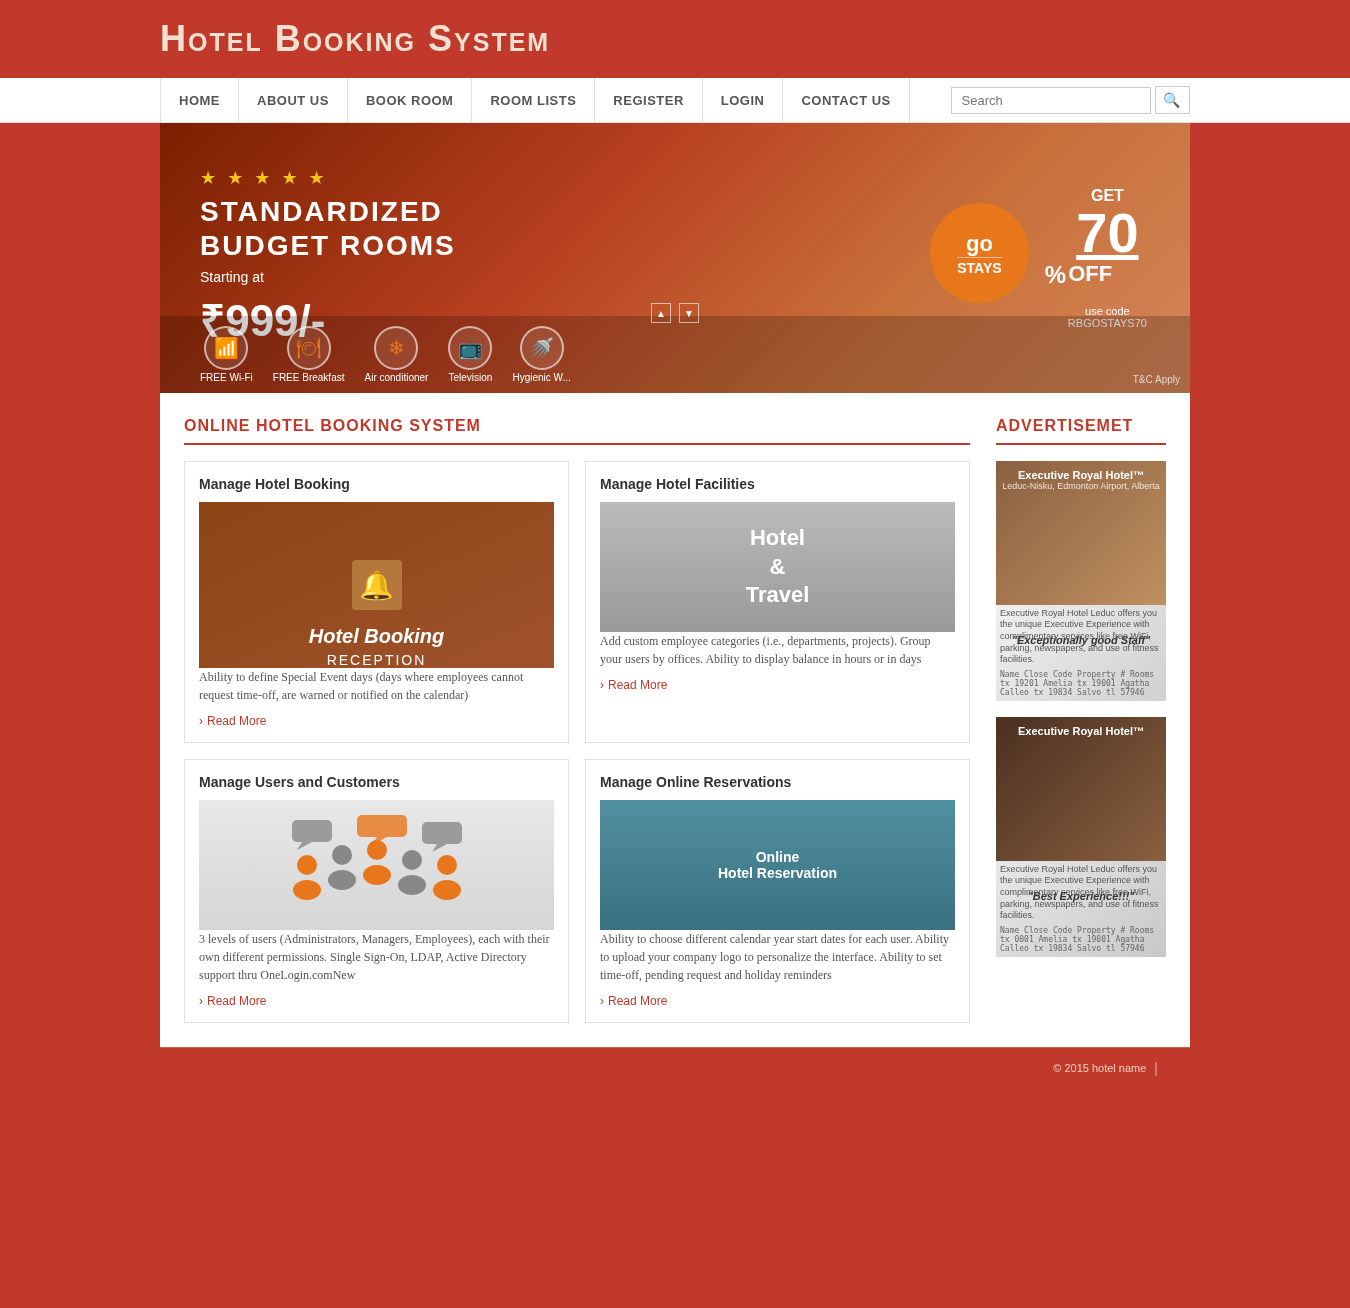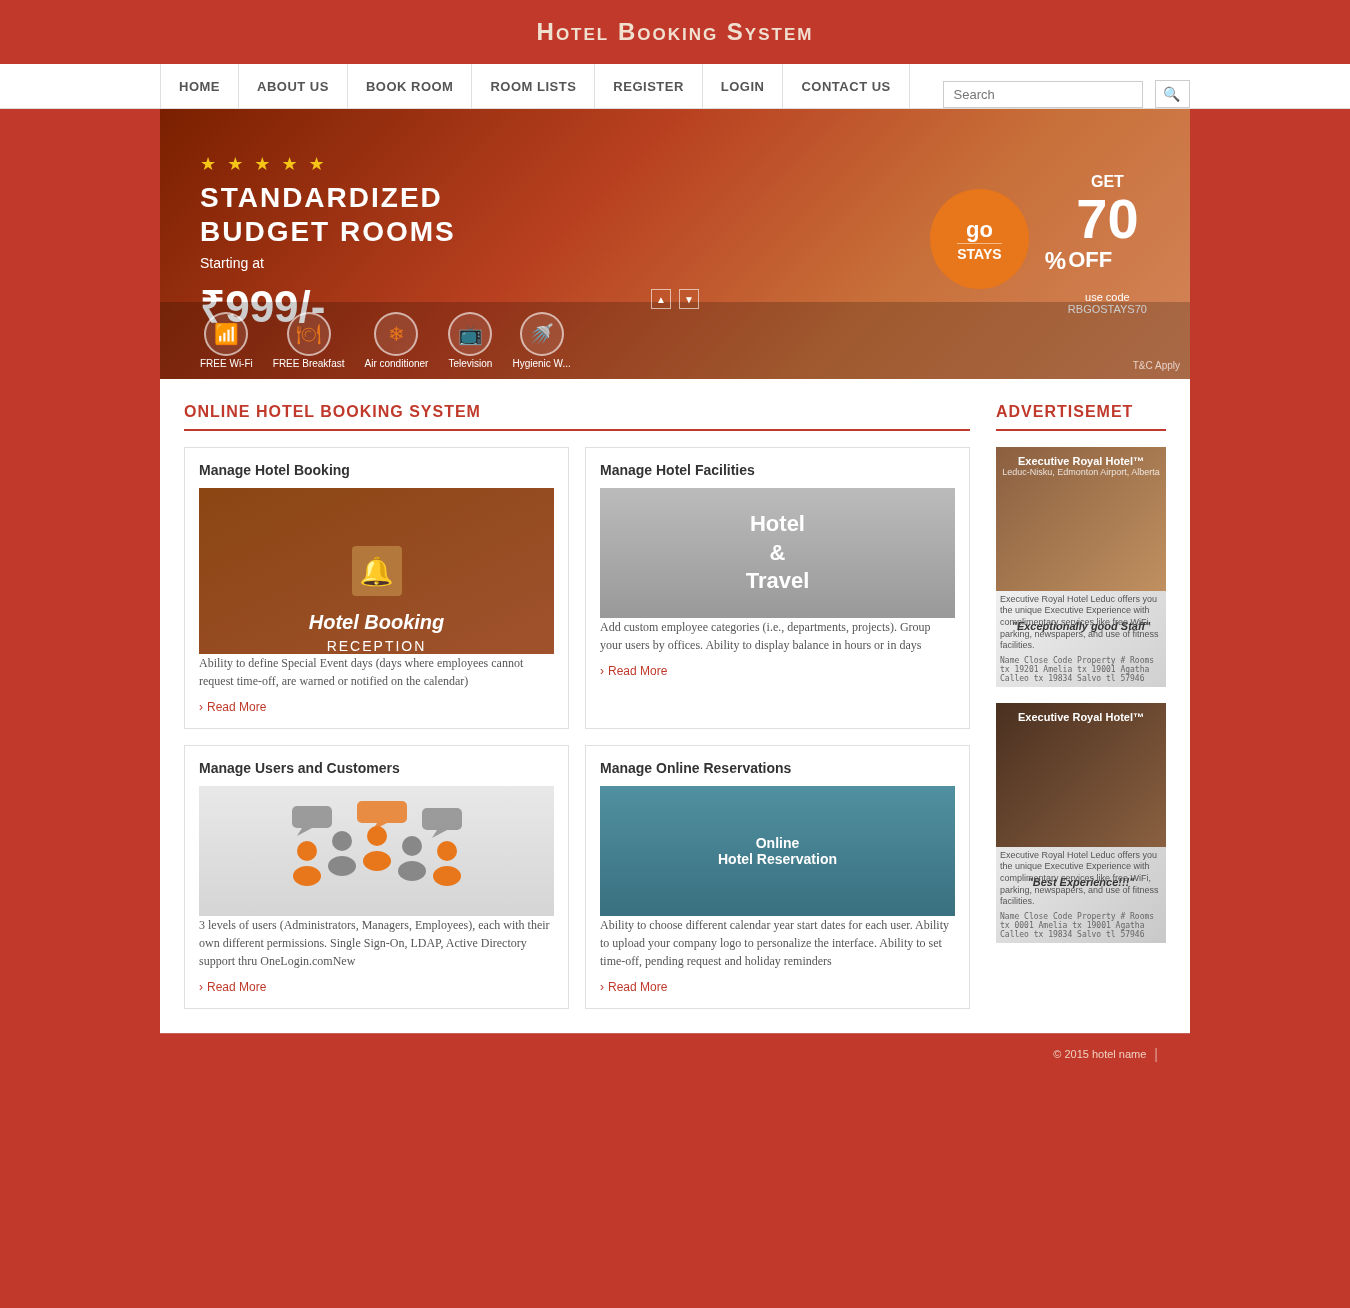--- a/index.html
+++ b/index.html
@@ -5,25 +5,24 @@
     * { margin: 0; padding: 0; box-sizing: border-box; }
     body { background-color: #c0392b; font-family: Arial, sans-serif; font-size: 14px; color: #333; }
 
     
     .header-bar {
       background-color: #c0392b;
       padding: 18px 160px;
     }
     .site-title {
       color: #f0e0d0;
-      font-size: 24px;
+      font-size: 36px;
       font-weight: bold;
       font-variant: small-caps;
       letter-spacing: 2px;
-      text-align: center;
     }
 
     
     .nav-bar {
       background-color: #fff;
       display: flex;
       align-items: stretch;
       padding: 0 160px;
       border-bottom: 1px solid #ddd;
     }
@@ -37,23 +36,23 @@
       color: #555;
       text-transform: uppercase;
       cursor: pointer;
       border-right: 1px solid #e0e0e0;
       letter-spacing: 0.5px;
       white-space: nowrap;
     }
     .nav-item:first-child { border-left: 1px solid #e0e0e0; }
     .nav-search {
       display: flex;
-      align-items: flex-end;
+      align-items: center;
       margin-left: auto;
-      gap: 12px;
+      gap: 4px;
     }
     .nav-search input {
       border: 1px solid #ccc;
       padding: 5px 10px;
       font-size: 13px;
       width: 200px;
       outline: none;
     }
     .nav-search button {
       background-color: #fff;
@@ -122,21 +121,21 @@
       font-size: 18px;
       margin-bottom: 10px;
     }
     .go-stays-badge .go { font-size: 22px; }
     .go-stays-badge .stays { font-size: 14px; border-top: 1px solid rgba(255,255,255,0.5); padding-top: 2px; }
     .discount-text {
       color: #fff;
       text-align: center;
     }
     .discount-text .get { font-size: 16px; font-weight: bold; }
-    .discount-text .seventy { font-size: 56px; font-weight: bold; line-height: 1; }
+    .discount-text .seventy { font-size: 56px; font-weight: bold; line-height: 1; text-decoration: underline; }
     .discount-text .off { font-size: 22px; font-weight: bold; }
     .discount-text .code { font-size: 11px; margin-top: 16px; }
     .hero-icons {
       position: absolute;
       bottom: 0;
       left: 0;
       right: 0;
       display: flex;
       gap: 20px;
       padding: 10px 40px;

